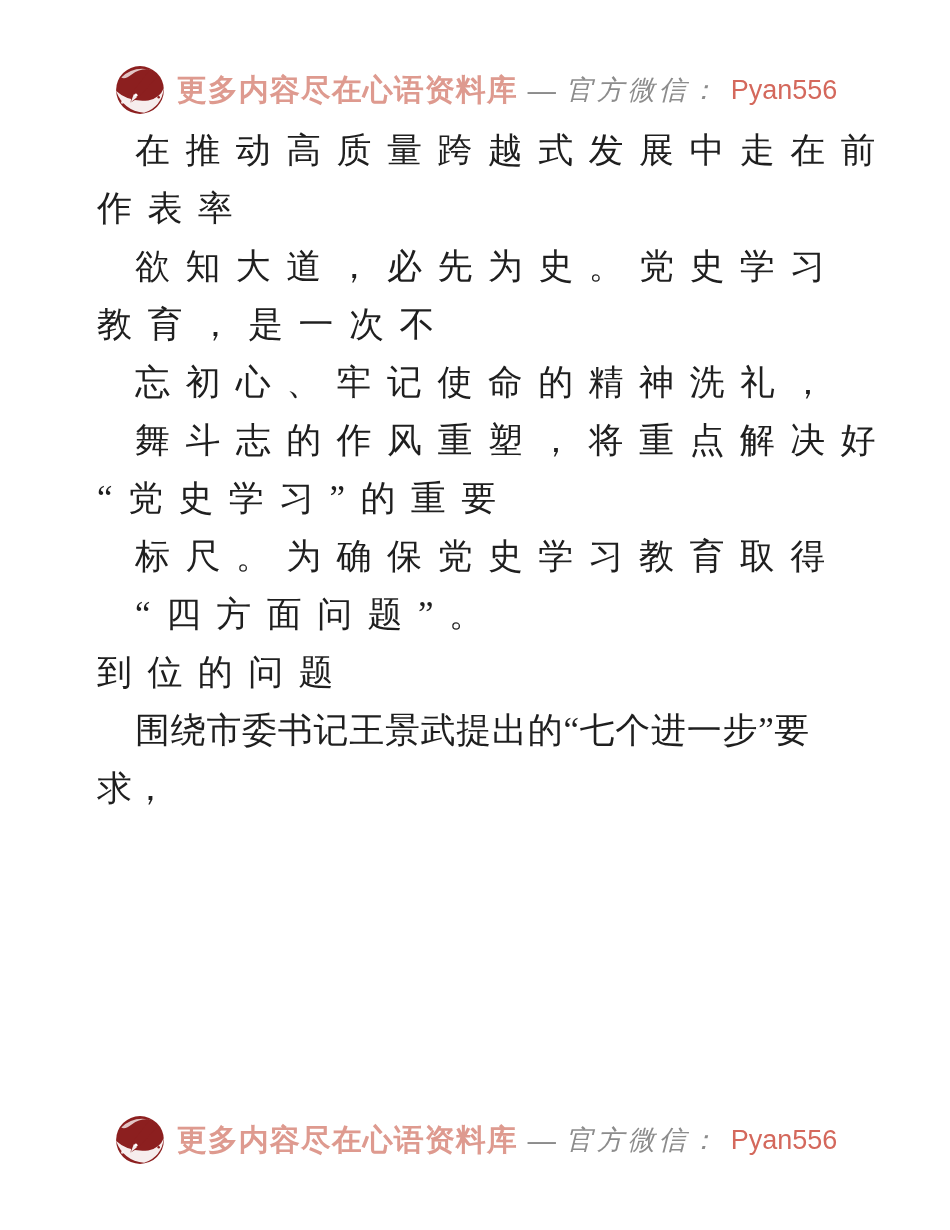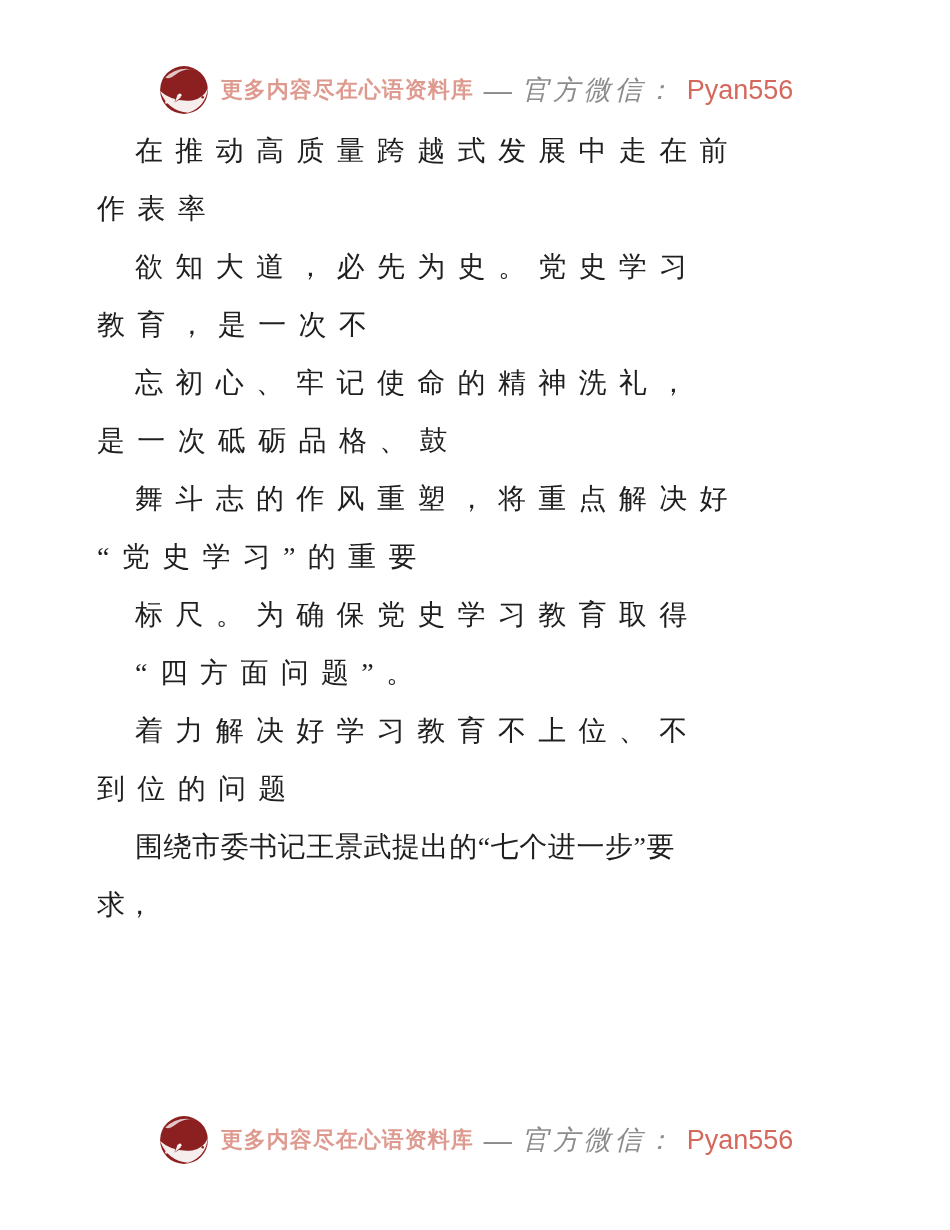--- a/index.html
+++ b/index.html
@@ -20,21 +20,21 @@
     display: flex;
     align-items: center;
     justify-content: center;
     gap: 10px;
     white-space: nowrap;
   }
   .watermark.top    { top: 62px;  height: 56px; }
   .watermark.bottom { top: 1112px; height: 56px; }
   .wm-logo { width: 54px; height: 54px; flex: 0 0 auto; }
   .wm-brand {
-    font-size: 22px;
+    font-size: 30px;
     letter-spacing: 1px;
     font-weight: bold;
     font-family: Liberation Mono, monospace;
   }
   .wm-dash {
     font-size: 28px;
     font-weight: bold;
   }
   .wm-label {
     font-size: 27px;
@@ -47,21 +47,21 @@
     font-family: "Liberation Sans", sans-serif;
   }
   
   .doc {
     position: absolute;
     top: 122px;
     left: 97px;
     width: 755px;
   }
   .line {
-    font-size: 28px;
+    font-size: 35px;
     line-height: 58px;
     height: 58px;
     color: #1f1f1f;
     font-family: "Liberation Serif", serif;
     white-space: nowrap;
   }
   .line.wide  { letter-spacing: 0.44em; }
   .line.tight { letter-spacing: 0.02em; }
   .line.indent { padding-left: 38px; }
 </style>
@@ -86,26 +86,24 @@
       <span class="wm-label" style="color:#8c8c8c">官方微信：</span>
       <span class="wm-value" style="color:#d4685c">Pyan556</span>
   </div>
 
   <div class="doc">
     <div class="line wide indent">在推动高质量跨越式发展中走在前</div>
     <div class="line wide">作表率</div>
     <div class="line wide indent">欲知大道，必先为史。党史学习</div>
     <div class="line wide">教育，是一次不</div>
     <div class="line wide indent">忘初心、牢记使命的精神洗礼，</div>
-    <div class="line wide">是一次砥砺品格、鼓</div>
     <div class="line wide indent">舞斗志的作风重塑，将重点解决好</div>
     <div class="line wide">“党史学习”的重要</div>
     <div class="line wide indent">标尺。为确保党史学习教育取得</div>
     <div class="line wide indent">“四方面问题”。</div>
-    <div class="line wide indent">着力解决好学习教育不上位、不</div>
     <div class="line wide">到位的问题</div>
     <div class="line tight indent">围绕市委书记王景武提出的“七个进一步”要</div>
     <div class="line tight">求，</div>
   </div>
 
   <div class="watermark bottom">
     <svg class="wm-logo" viewBox="0 0 52 52" aria-hidden="true">
       <circle cx="26" cy="26" r="23" fill="#8c1f1f"></circle>
       <path d="M3 27 Q15 38 34 36 Q45 34 49 24 Q47 42 30 48 Q10 46 3 27 Z" fill="#ffffff" opacity="0.92"></path>
       <path d="M8 14 Q20 2 38 7 Q28 4 18 11 Q12 16 8 14 Z" fill="#ffffff" opacity="0.75"></path>

